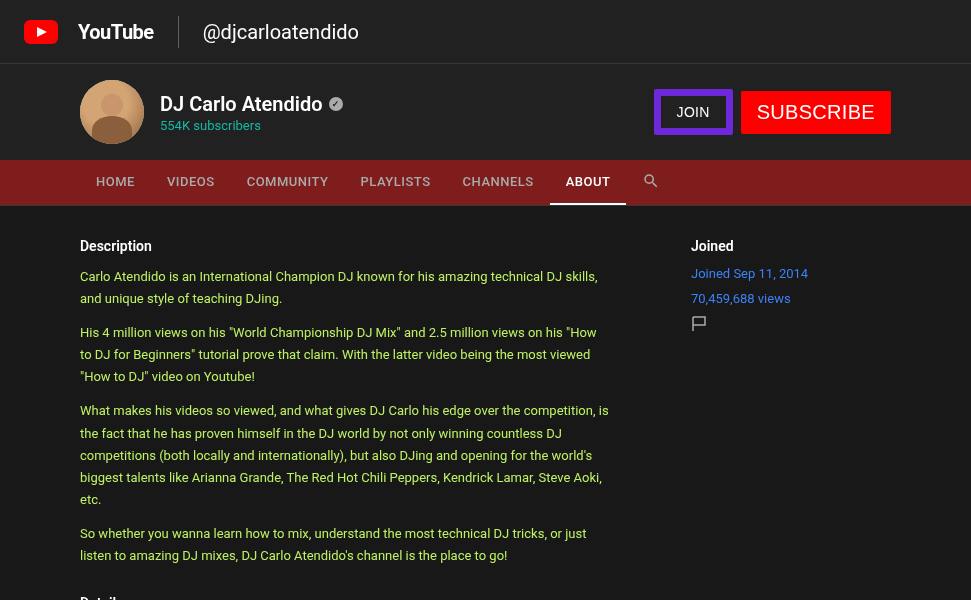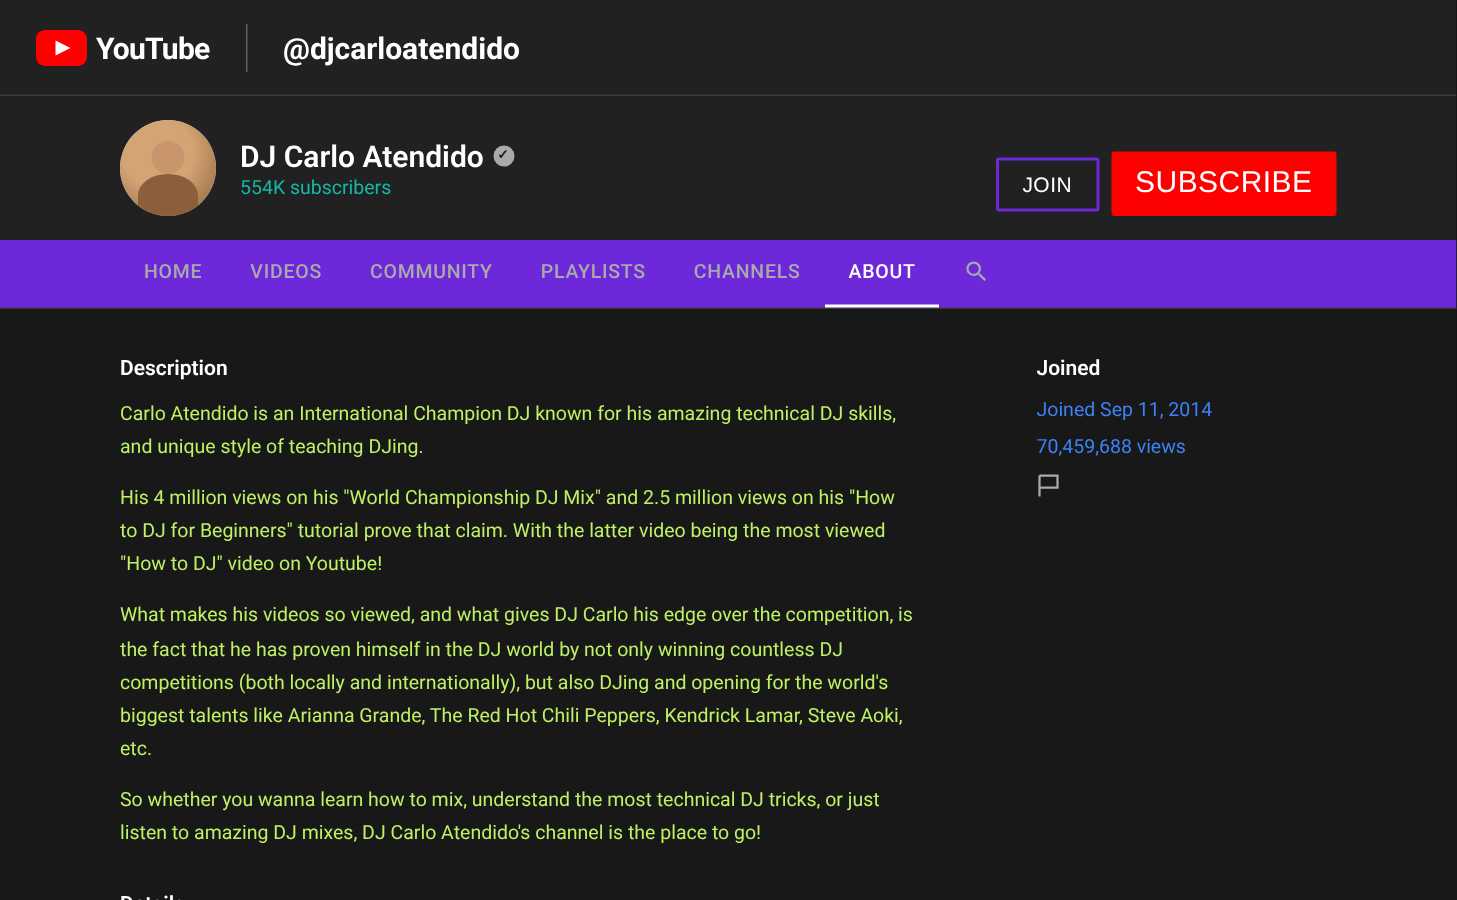--- a/index.html
+++ b/index.html
@@ -11,50 +11,50 @@
       height: 64px;
       display: flex;
       align-items: center;
       padding: 0 24px;
       gap: 16px;
       border-bottom: 1px solid #383838;
     }
     .yt-logo {
       display: flex;
       align-items: flex-end;
-      gap: 6px;
+      gap: 20px;
     }
     .yt-icon {
       width: 34px;
       height: 24px;
     }
     .yt-text {
       font-size: 20px;
       font-weight: 700;
       color: #fff;
       letter-spacing: -0.5px;
     }
     .header-divider {
       width: 1px;
       height: 32px;
       background: #606060;
       margin: 0 8px;
     }
     .header-handle {
       font-size: 20px;
       color: #fff;
-      font-weight: 700;
+      font-weight: 400;
     }
 
     
     .channel-header {
       background: #212121;
       padding: 16px 80px;
       display: flex;
-      align-items: flex-end;
+      align-items: center;
       justify-content: space-between;
     }
     .channel-info {
       display: flex;
       align-items: center;
       gap: 16px;
     }
     .avatar {
       width: 64px;
       height: 64px;
@@ -114,21 +114,21 @@
       color: #14b8a6;
       margin-top: 2px;
     }
     .channel-actions {
       display: flex;
       gap: 8px;
       align-items: center;
     }
     .btn-join {
       background: transparent;
-      border: 2px solid #6d28d9;
+      border: 7px solid #6d28d9;
       color: #fff;
       padding: 8px 16px;
       font-size: 14px;
       font-weight: 500;
       border-radius: 2px;
       cursor: pointer;
       letter-spacing: 0.3px;
     }
     .btn-subscribe {
       background: #ff0000;
@@ -138,21 +138,21 @@
       font-size: 20px;
       font-weight: 500;
       border-radius: 2px;
       cursor: pointer;
       letter-spacing: 0.3px;
       text-transform: uppercase;
     }
 
     
     .channel-nav {
-      background: #6d28d9;
+      background: #7f1d1d;
       border-bottom: 1px solid #383838;
       padding: 0 80px;
       display: flex;
       align-items: center;
       gap: 0;
     }
     .nav-tab {
       padding: 14px 16px;
       font-size: 13px;
       font-weight: 500;

